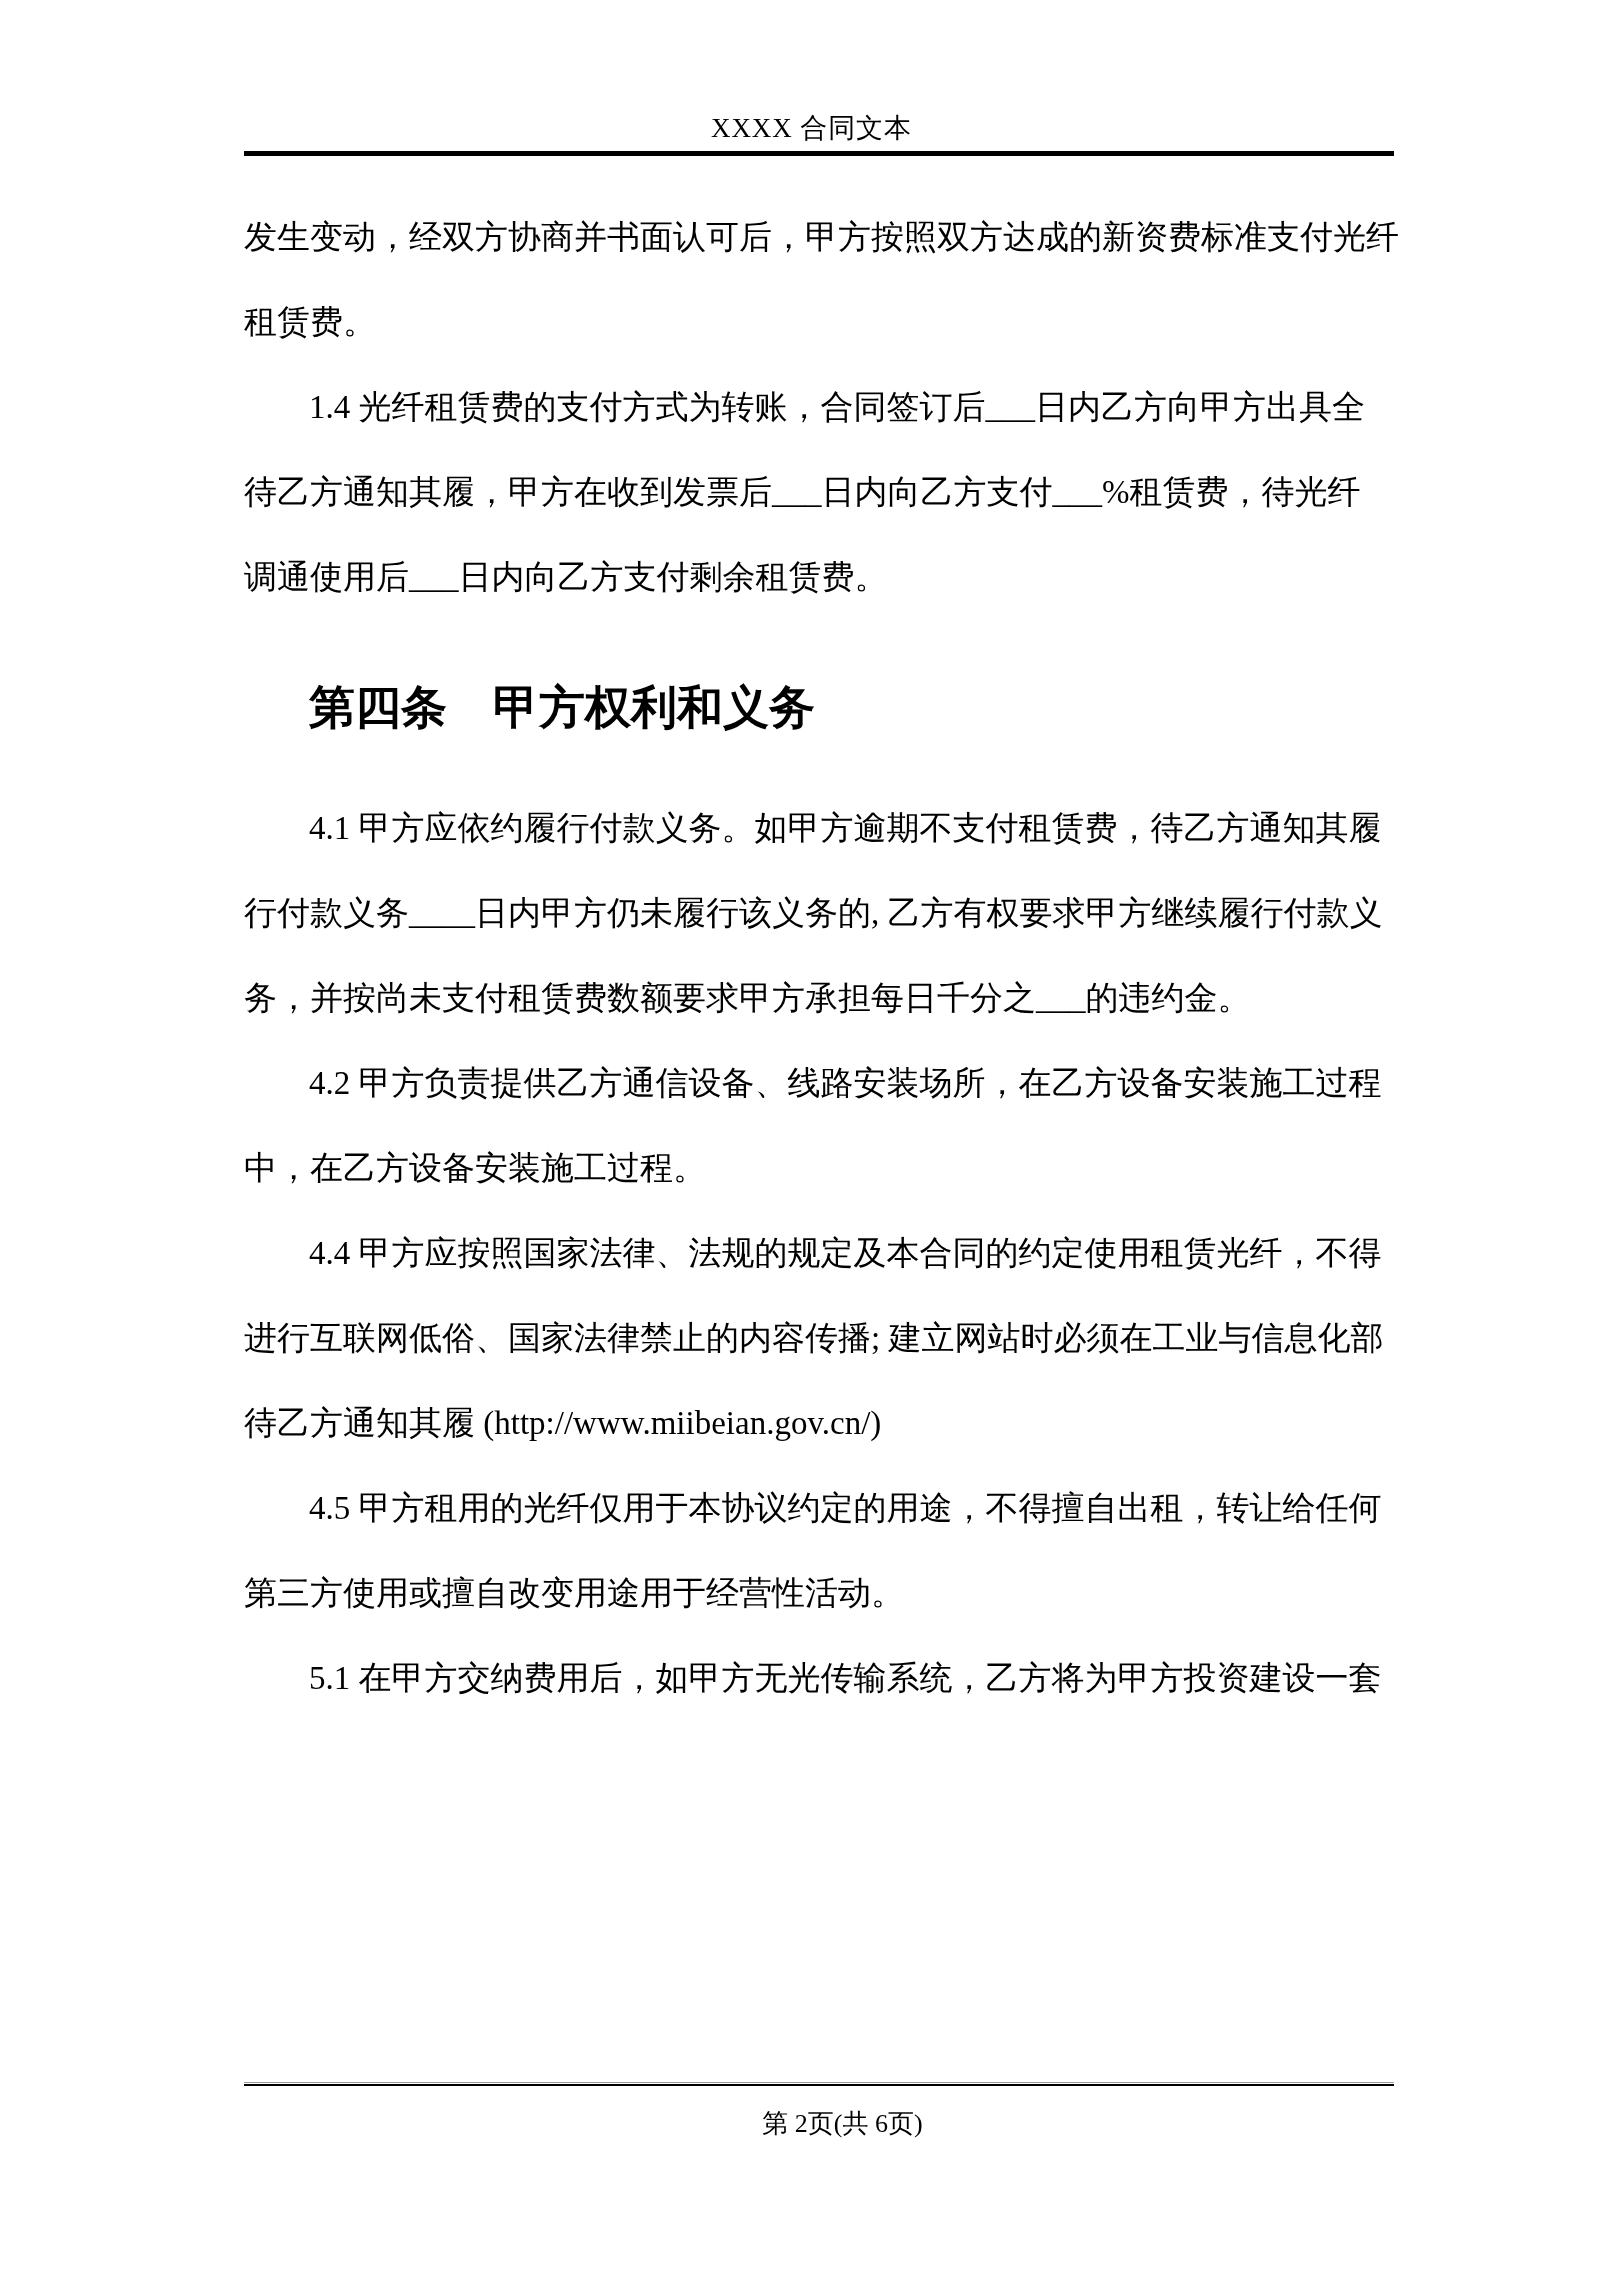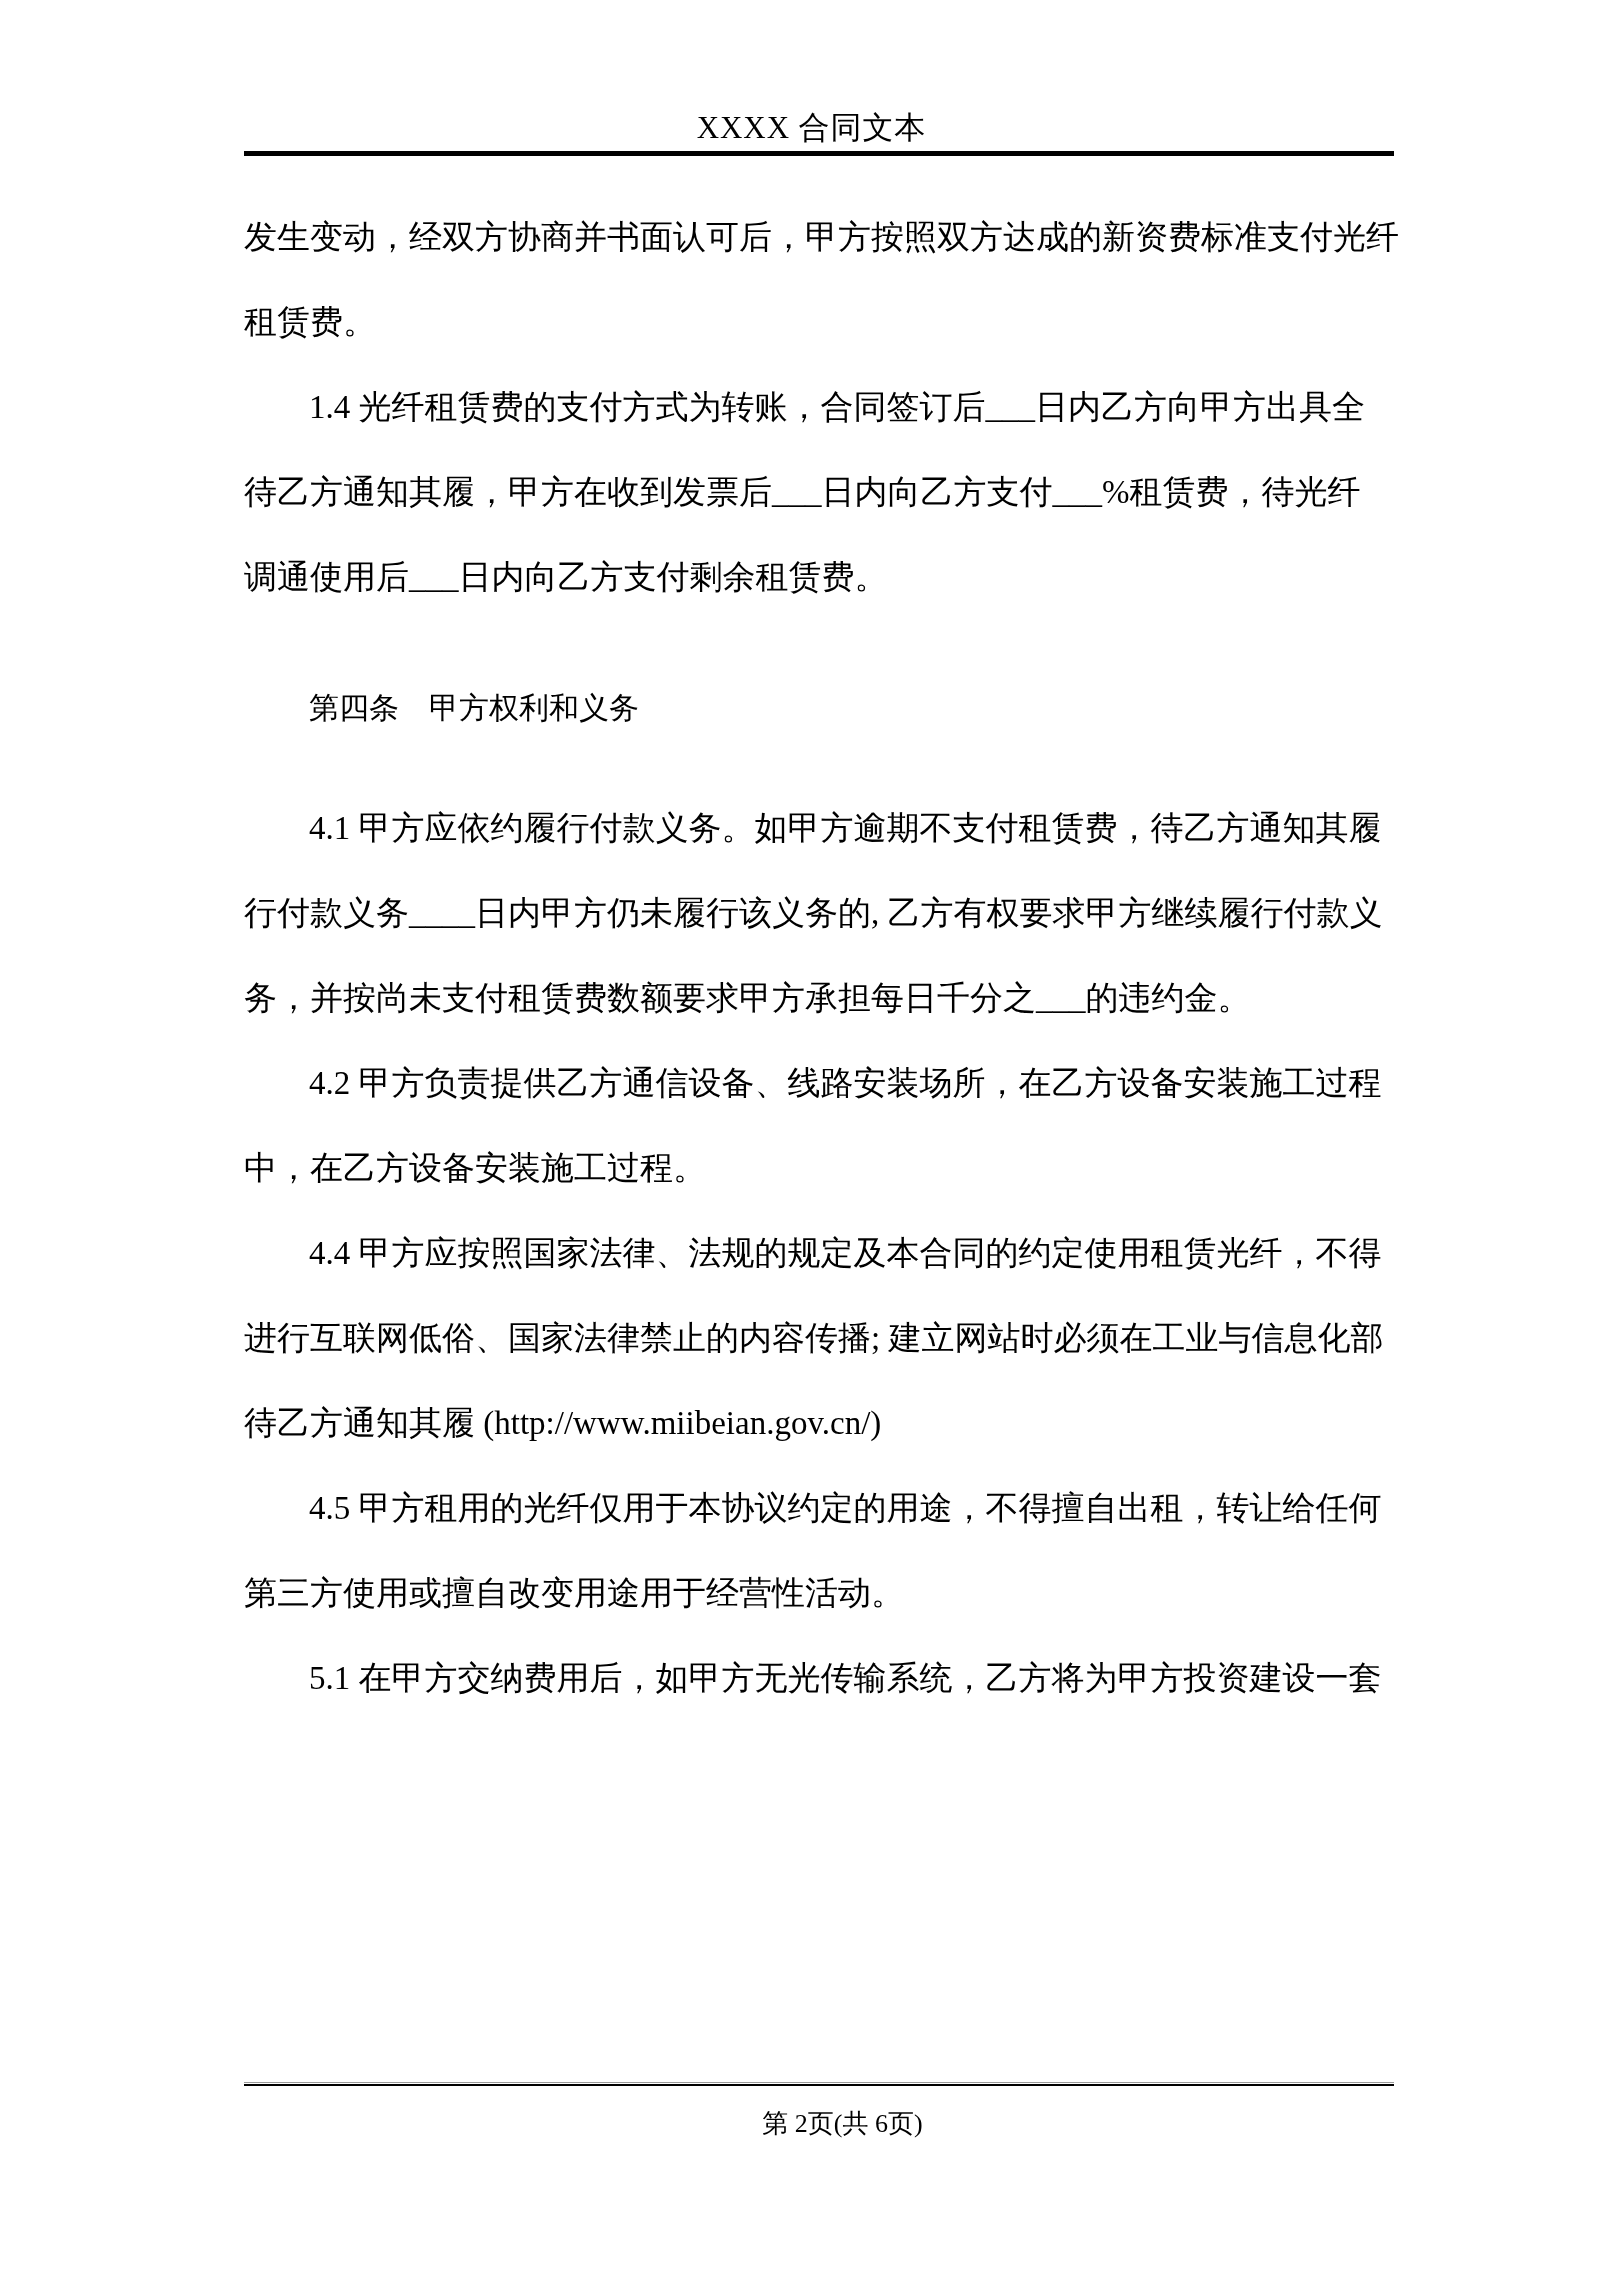--- a/index.html
+++ b/index.html
@@ -15,21 +15,21 @@
     color: #000000;
     font-family: "Liberation Serif", "DejaVu Serif", serif;
     overflow: hidden;
   }
   .header-title {
     position: absolute;
     top: 110px;
     left: 0;
     width: 100%;
     text-align: center;
-    font-size: 31px;
+    font-size: 27px;
     line-height: 36px;
     letter-spacing: 0.9px;
   }
   .header-rule {
     position: absolute;
     left: 244px;
     top: 151px;
     width: 1150px;
     height: 4.5px;
     background: #000000;
@@ -44,22 +44,22 @@
   }
   .para { margin: 0; }
   .para .line {
     white-space: nowrap;
   }
   .para .line.indent {
     padding-left: 65px;
   }
   .para.heading {
     margin: 45px 0 36px 0;
-    font-weight: normal;
-    font-size: 30px;
+    font-weight: bold;
+    font-size: 46px;
   }
   .footer-rule {
     position: absolute;
     left: 244px;
     top: 2082px;
     width: 1150px;
     height: 4.5px;
     background: linear-gradient(#9a9a9a 0px, #9a9a9a 0.9px, #ffffff 0.9px, #ffffff 1.8px, #000000 1.8px, #000000 3.6px, #ffffff 3.6px);
   }
   .footer-text {

